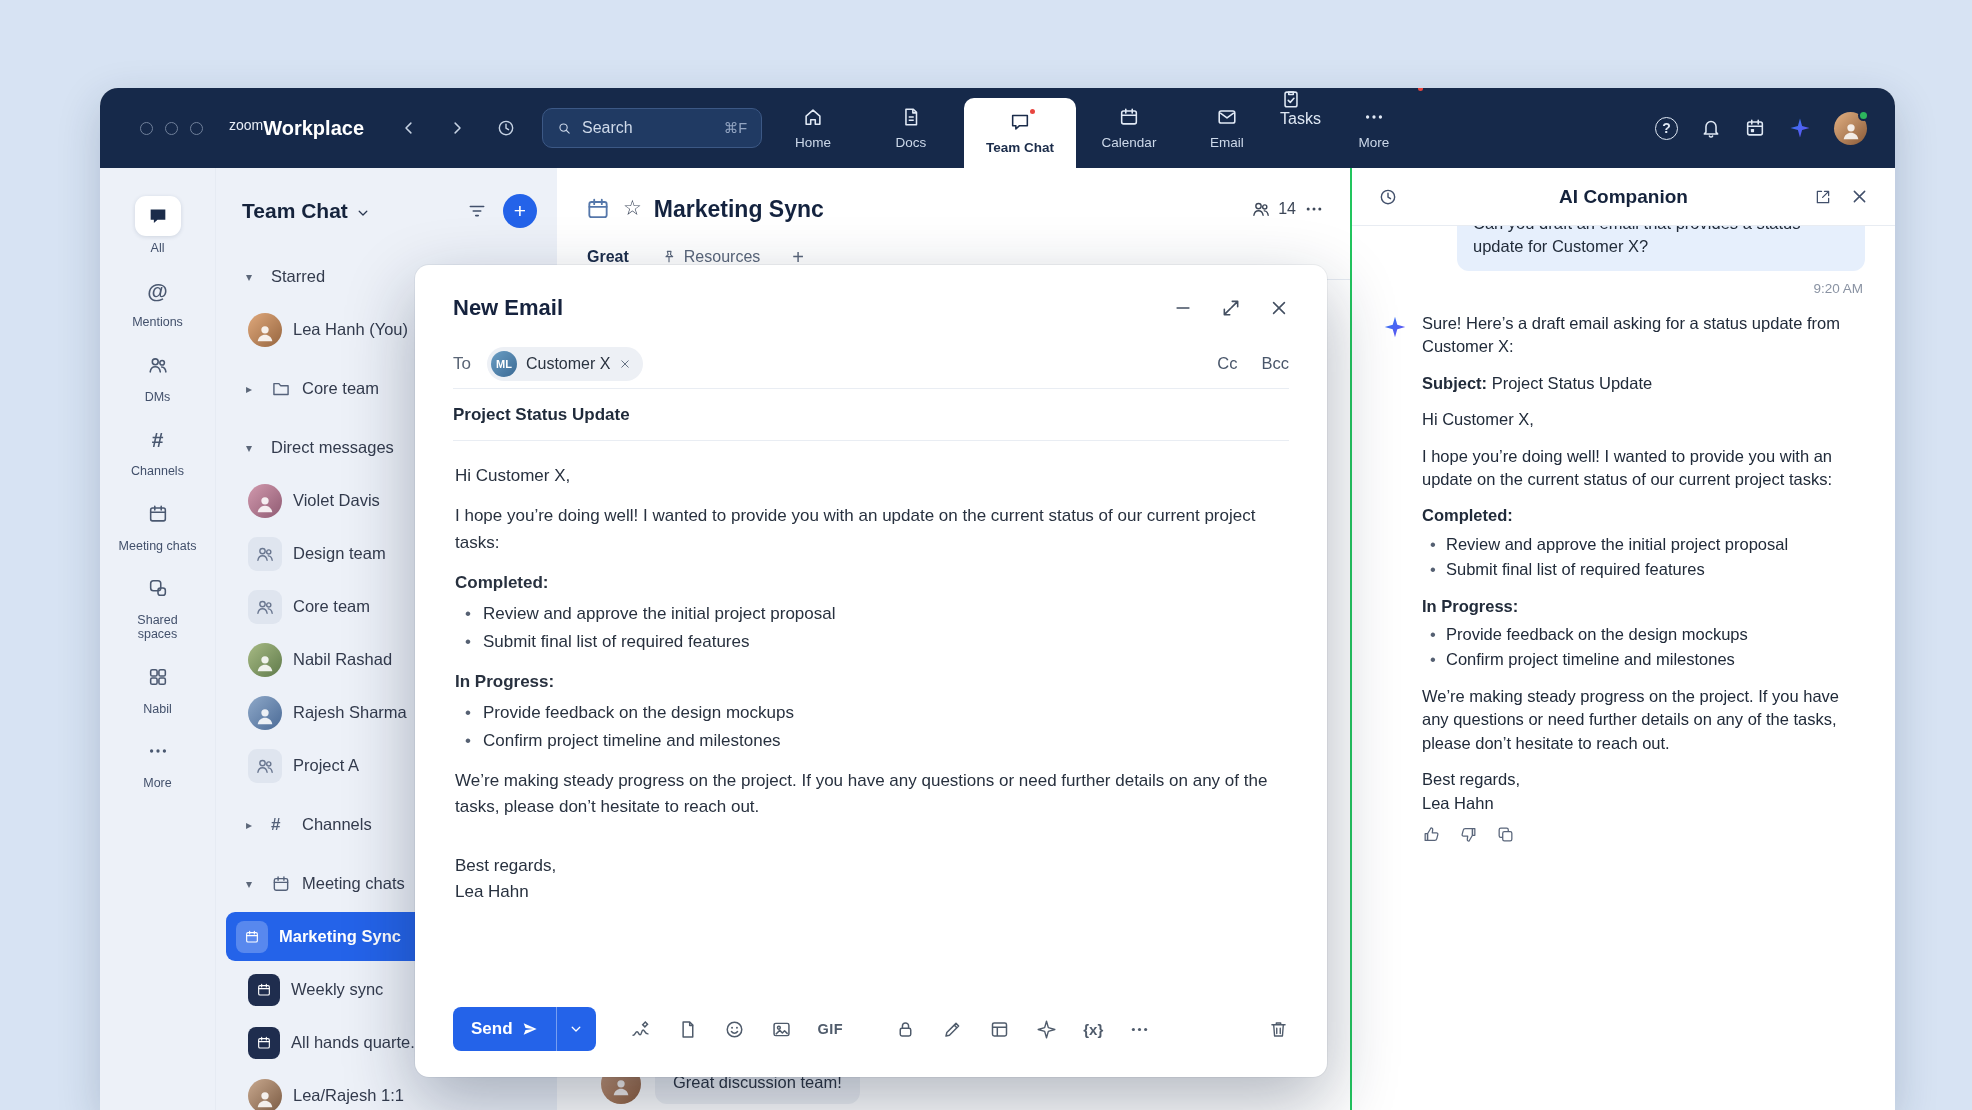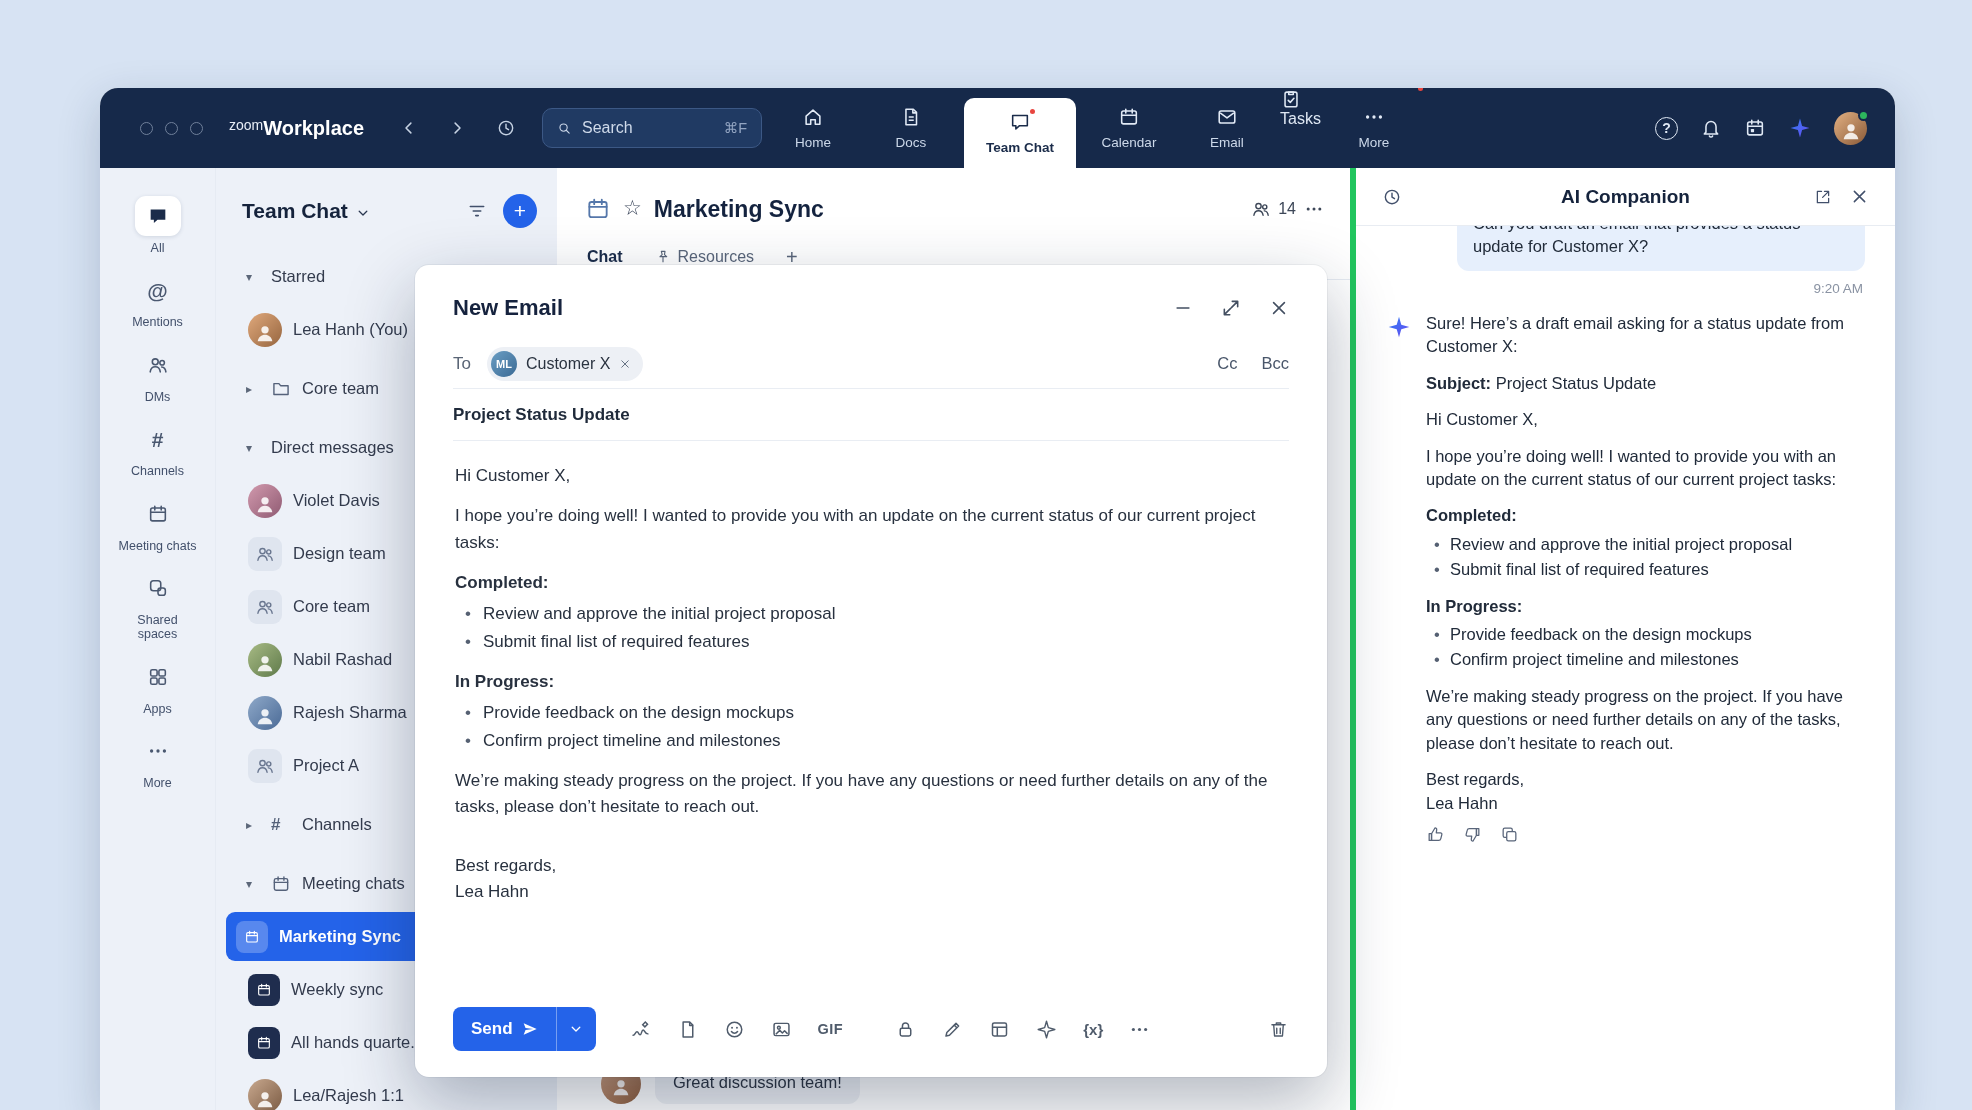--- a/index.html
+++ b/index.html
@@ -123,21 +123,21 @@
   .mtab { display:flex; align-items:center; gap:7px; font-size:16px; color:#5a667a;
     border-bottom:3px solid transparent; padding-top:2px; cursor:pointer; }
   .mtab.active { color:#1b2c4a; font-weight:700; border-bottom-color:#1b2c4a; }
   .mtab.plus { font-size:20px; }
   .chat-area { flex:1; position:relative; }
   .msg-row { position:absolute; left:44px; bottom:6px; display:flex; align-items:flex-end; gap:14px; }
   .msg-row .avatar { width:40px; height:40px; flex:0 0 40px; }
   .bubble { background:#eff1f5; border-radius:12px; padding:12px 18px; font-size:16.5px; color:#2b3340; white-space:nowrap; }
 
   
-  .ai { width:545px; background:#fff; border-left:6px solid #22c55e; display:flex; flex-direction:column; }
+  .ai { width:545px; background:#fff; border-left:2px solid #22c55e; display:flex; flex-direction:column; }
   .ai-head { flex:0 0 58px; display:flex; align-items:center; padding:0 26px; border-bottom:1px solid #e8ecf2; position:relative; color:#42506b; }
   .ai-title { position:absolute; left:0; right:0; text-align:center; font-size:19px; font-weight:700; color:#15233c; pointer-events:none; }
   .ai-head-right { margin-left:auto; display:flex; align-items:center; gap:18px; }
   .ai-head-right svg { cursor:pointer; }
   .ai-body { flex:1; overflow:hidden; padding:0 30px; display:flex; flex-direction:column; }
   .user-bubble {
     margin:-26px 0 0 auto; max-width:408px; background:#e6effc; border-radius:12px;
     padding:12px 16px; font-size:16.5px; line-height:1.42; color:#222c3a;
   }
   .ai-time { text-align:right; font-size:13.5px; color:#8a93a3; margin:10px 2px 16px; }
@@ -526,21 +526,21 @@
             </svg>
           </span>
         <span class="r-lbl">Shared spaces</span>
       </div>
       <div class="rail-item">
         <span class="r-ico">
             <svg class="sz22">
               <use href="#i-grid"></use>
             </svg>
           </span>
-        <span class="r-lbl">Apps</span>
+        <span class="r-lbl">Nabil</span>
       </div>
       <div class="rail-item">
         <span class="r-ico">
             <svg class="sz22">
               <use href="#i-dots3"></use>
             </svg>
           </span>
         <span class="r-lbl">More</span>
       </div>
     </aside>
@@ -693,21 +693,21 @@
               </svg>
             <span>14</span>
           </span>
           <svg class="sz20 more-btn">
               <use href="#i-dots3"></use>
             </svg>
         </div>
       </div>
       <div class="main-tabs">
         <span class="mtab active">
-            <span>Chat</span>
+            <span>Great</span>
           </span>
         <span class="mtab">
           <svg class="sz16">
               <use href="#i-pin"></use>
             </svg>
           <span>Resources</span>
         </span>
         <span class="mtab plus">+</span>
       </div>
       <div class="chat-area">

